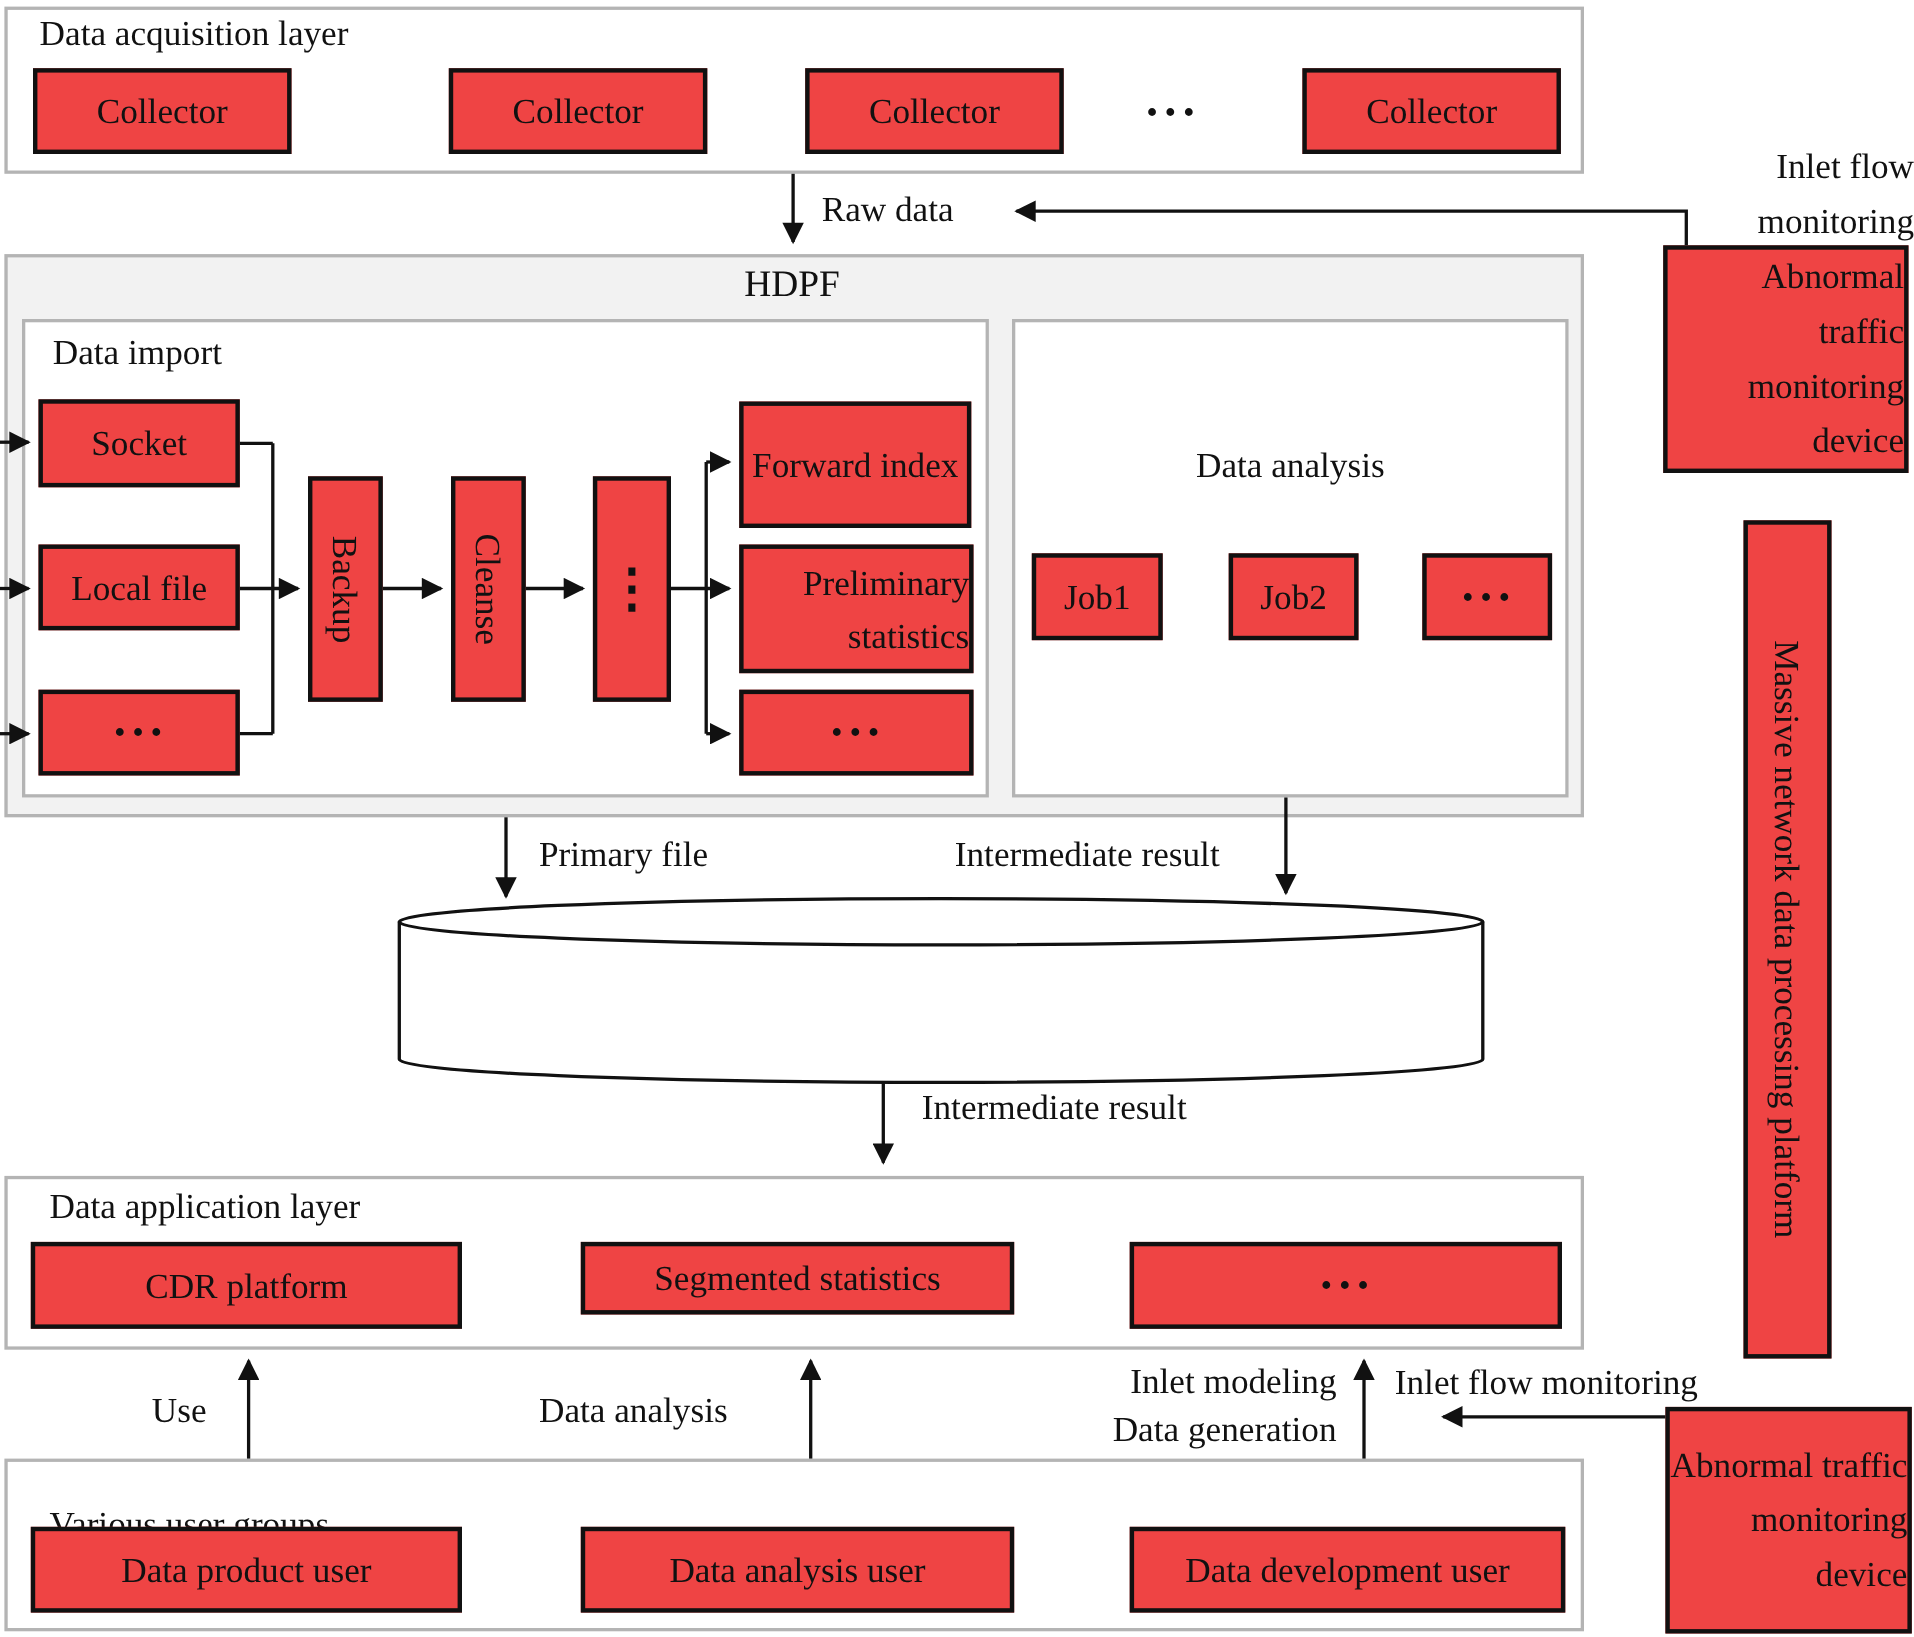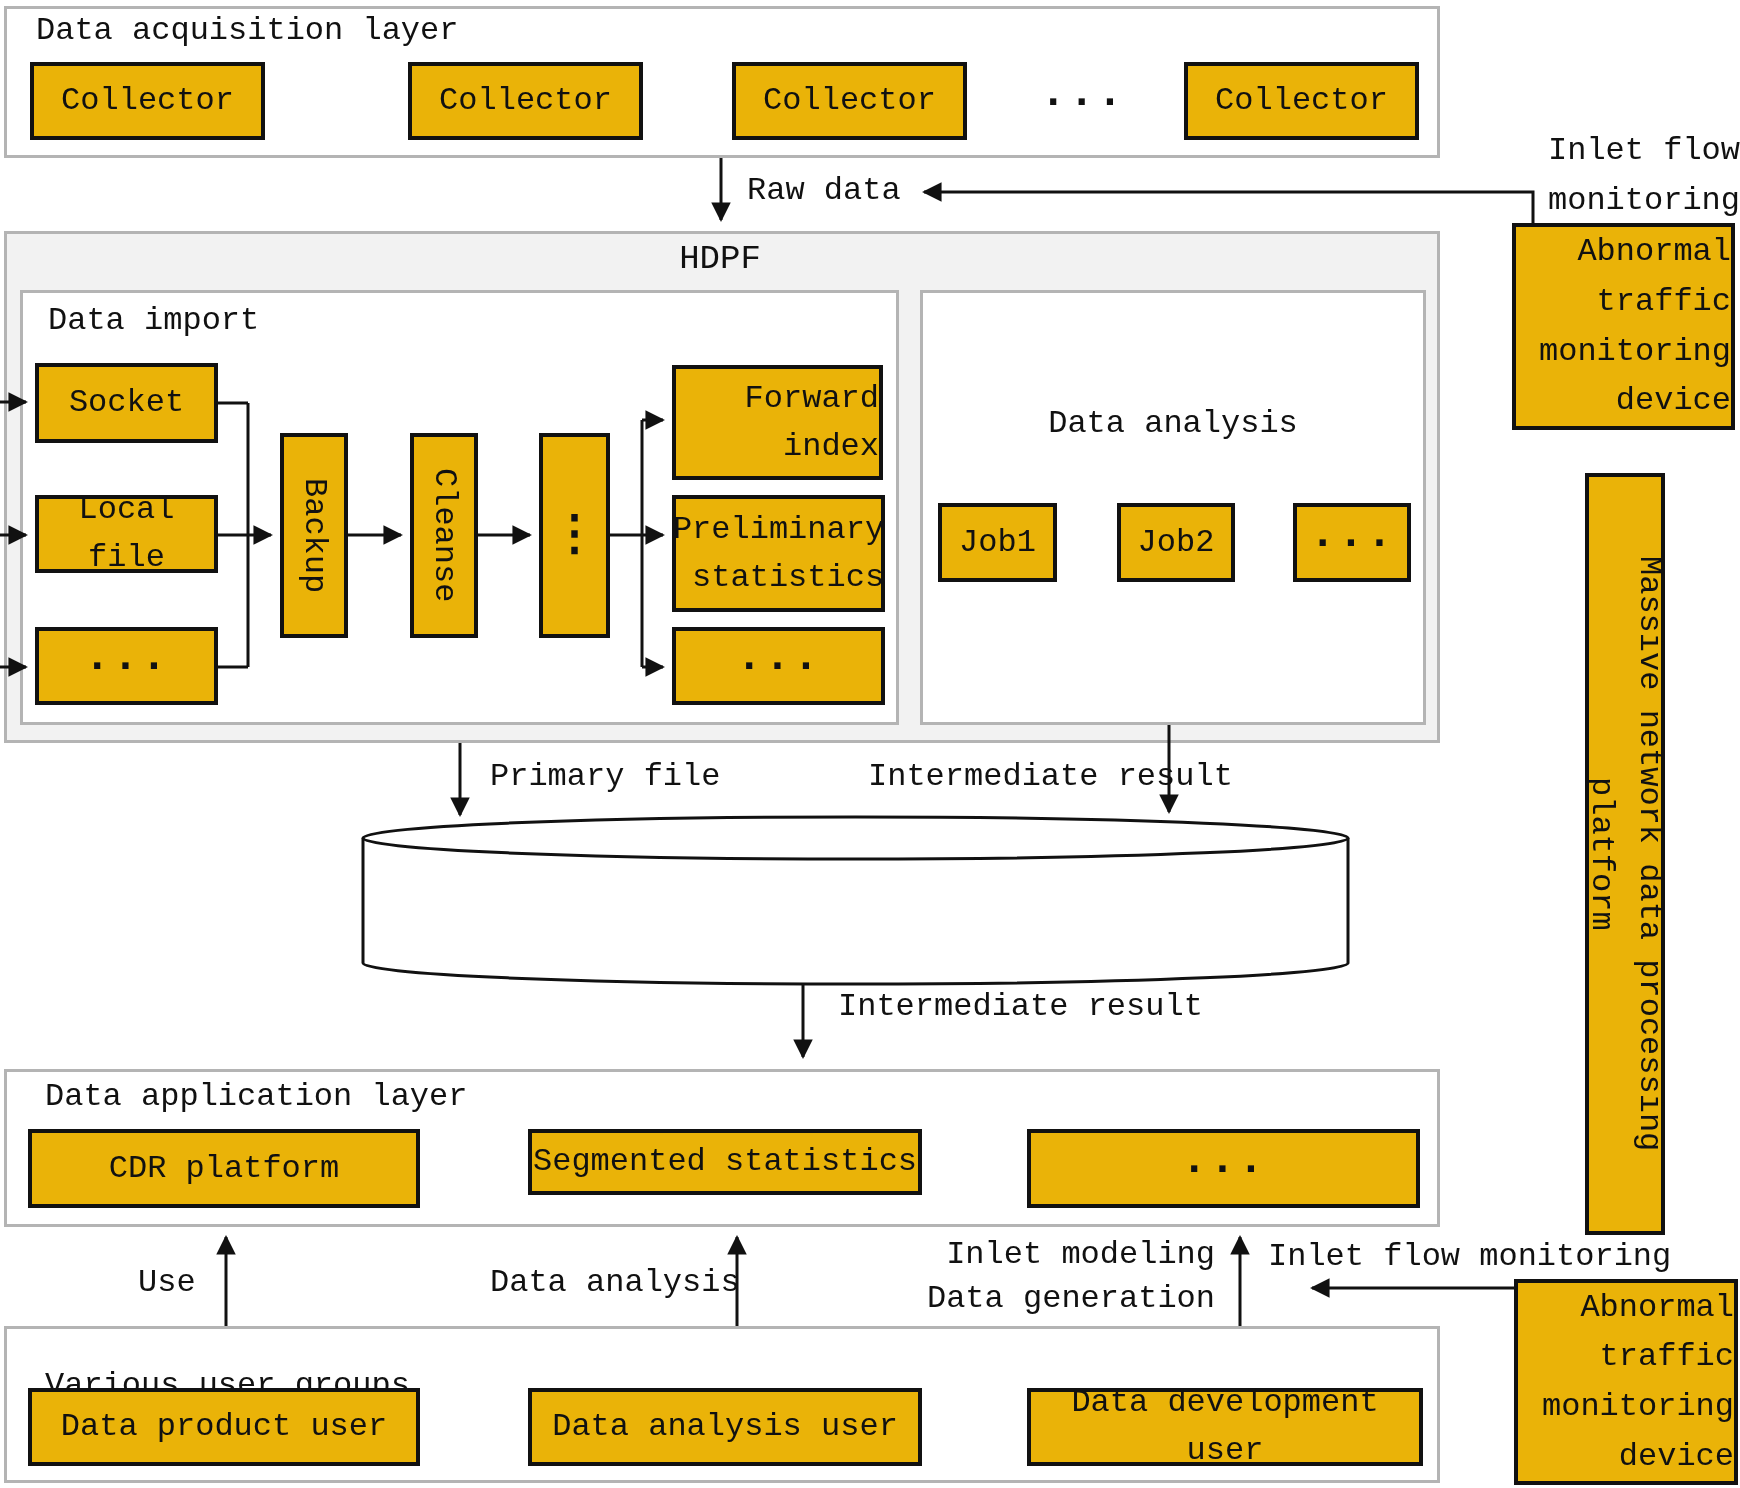--- a/index.html
+++ b/index.html
@@ -1,20 +1,20 @@
 <!DOCTYPE html>
 <html><head>
 <meta charset="utf-8">
 <style>
   html,body{margin:0;padding:0;background:#fff;}
   #canvas{position:relative;width:1740px;height:1488px;background:#ffffff;
-          font-family:Liberation Mono, monospace;color:#111;overflow:hidden;}
+          font-family:Liberation Serif, serif;color:#111;overflow:hidden;}
   .panel{position:absolute;border:3px solid #b4b4b4;background:#ffffff;box-sizing:border-box;}
   .panel.gray{background:#f2f2f2;}
-  .box{position:absolute;border:4px solid #111;background:#eab308;box-sizing:border-box;
+  .box{position:absolute;border:4px solid #111;background:#ef4444;box-sizing:border-box;
        display:flex;align-items:center;justify-content:center;text-align:center;
        font-size:32px;line-height:1.5;}
   .vtext{writing-mode:vertical-rl;}
   .lbl{position:absolute;font-size:32px;white-space:nowrap;}
   .title{position:absolute;font-size:32px;white-space:nowrap;}
   .center{text-align:right;white-space:normal;}
   .dots{font-size:44px;font-weight:bold;letter-spacing:2px;line-height:1;}
   .vdots{font-size:48px;font-weight:bold;line-height:1;}
   .big{font-size:34px;}
   .blk{display:block;}

